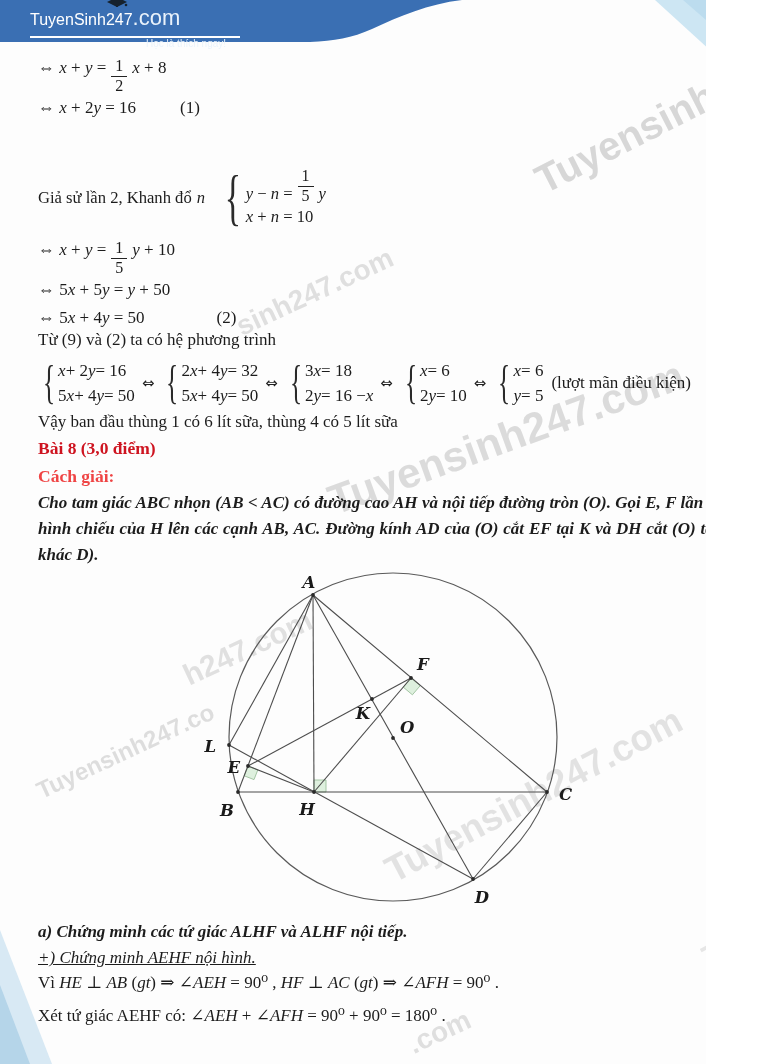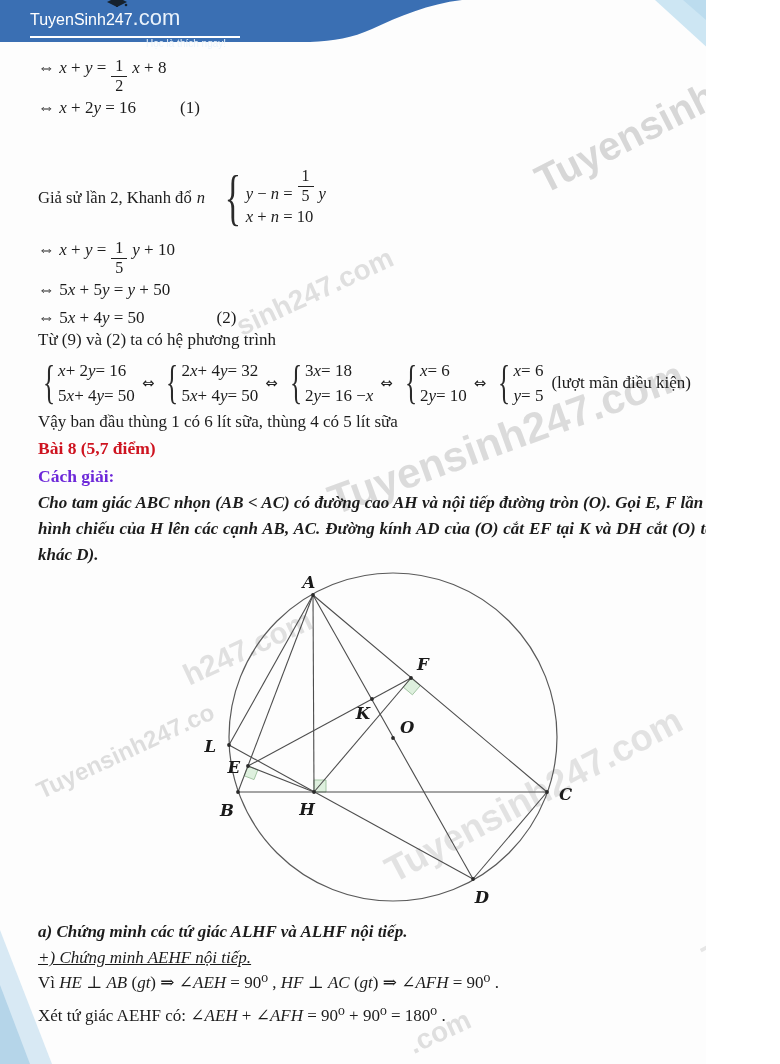--- a/index.html
+++ b/index.html
@@ -27,21 +27,21 @@
   .frac .num{border-bottom:1.2px solid #222;padding:0 4px 1px;}
   .frac .den{padding-top:1px;}
   .tag{display:inline-block;}
   .sys{display:inline-flex;align-items:center;}
   .sys .br{font-size:46px;font-weight:300;line-height:0.9;transform:scaleX(.55);margin-right:-2px;color:#2a2a2a;}
   .sys .br.tall{font-size:62px;}
   .sys .rows{display:flex;flex-direction:column;gap:3px;}
   .sys .rows .r{display:flex;align-items:flex-end;line-height:1.25;}
   .arrow{margin:0 7px;font-family:"DejaVu Sans",sans-serif;font-size:15px;color:#222;}
   .red{color:#ce1420;font-weight:700;}
-  .blue{color:#6d28d9;font-weight:700;}
+  .blue{color:#ef4444;font-weight:700;}
   .bi{font-weight:700;font-style:italic;}
   .it{font-style:italic;}
   .ul{text-decoration:underline;}
   .wrap{white-space:normal;text-align:justify;line-height:26px;}
   .note{margin-left:8px;}
 </style>
 </head>
 <body>
 
 <div class="page">
@@ -170,21 +170,21 @@
         <span class="rows">
           <span class="r"><i>x</i> = 6</span>
           <span class="r"><i>y</i> = 5</span>
         </span>
       </span>
     <span class="note">(lượt mãn điều kiện)</span>
   </div>
 
   <div class="tb" style="top:412px">Vậy ban đầu thùng 1 có 6 lít sữa, thùng 4 có 5 lít sữa</div>
 
-  <div class="tb red" style="top:438px;font-size:17.5px">Bài 8 (5,7 điểm)</div>
+  <div class="tb red" style="top:438px;font-size:17.5px">Bài 8 (3,0 điểm)</div>
   <div class="tb blue" style="top:466px;font-size:17.5px">Cách giải:</div>
 
   <div class="tb bi wrap" style="top:490px;width:716px">Cho tam giác ABC nhọn (AB &lt; AC) có đường cao AH và nội tiếp đường tròn (O). Gọi E, F lần lượt là hình chiếu của H lên các cạnh AB, AC. Đường kính AD của (O) cắt EF tại K và DH cắt (O) tại L (L khác D).</div>
 
   <svg class="layer" width="780" height="1064" viewBox="0 0 780 1064" style="z-index:2">
     <g stroke="#9bbf9b" stroke-width="0.9" fill="#def0de">
       <polygon points="314,792 314,780 326,780 326,792"></polygon>
       <polygon points="248,766 244.2,775.8 254,779.6 257.8,769.9"></polygon>
       <polygon points="411,678 403.2,687.1 412.4,694.8 420.2,685.7"></polygon>
     </g>
@@ -222,21 +222,21 @@
       <text x="240" y="773" text-anchor="end">E</text>
       <text x="417" y="670" text-anchor="start">F</text>
       <text x="307" y="815" text-anchor="middle">H</text>
       <text x="363" y="719" text-anchor="middle">K</text>
       <text x="216" y="752" text-anchor="end">L</text>
       <text x="400" y="733" text-anchor="start">O</text>
     </g>
   </svg>
 
   <div class="tb bi" style="top:922px">a) Chứng minh các tứ giác ALHF và ALHF nội tiếp.</div>
-  <div class="tb it ul" style="top:948px">+) Chứng minh AEHF nội tiếp.</div>
+  <div class="tb it ul" style="top:948px">+) Chứng minh AEHF nội hình.</div>
   <div class="tb" style="top:972px">
     <span>Vì </span><span class="math"><i>HE</i> ⊥ <i>AB</i> (<i>gt</i>) ⇒ ∠<i>AEH</i> = 90⁰ ,  <i>HF</i> ⊥ <i>AC</i> (<i>gt</i>) ⇒ ∠<i>AFH</i> = 90⁰ .</span>
   </div>
   <div class="tb" style="top:1005px">
     <span>Xét tứ giác AEHF có:  </span><span class="math">∠<i>AEH</i> + ∠<i>AFH</i> = 90⁰ + 90⁰ = 180⁰ .</span>
   </div>
 
 </div>
 
 </body></html>

